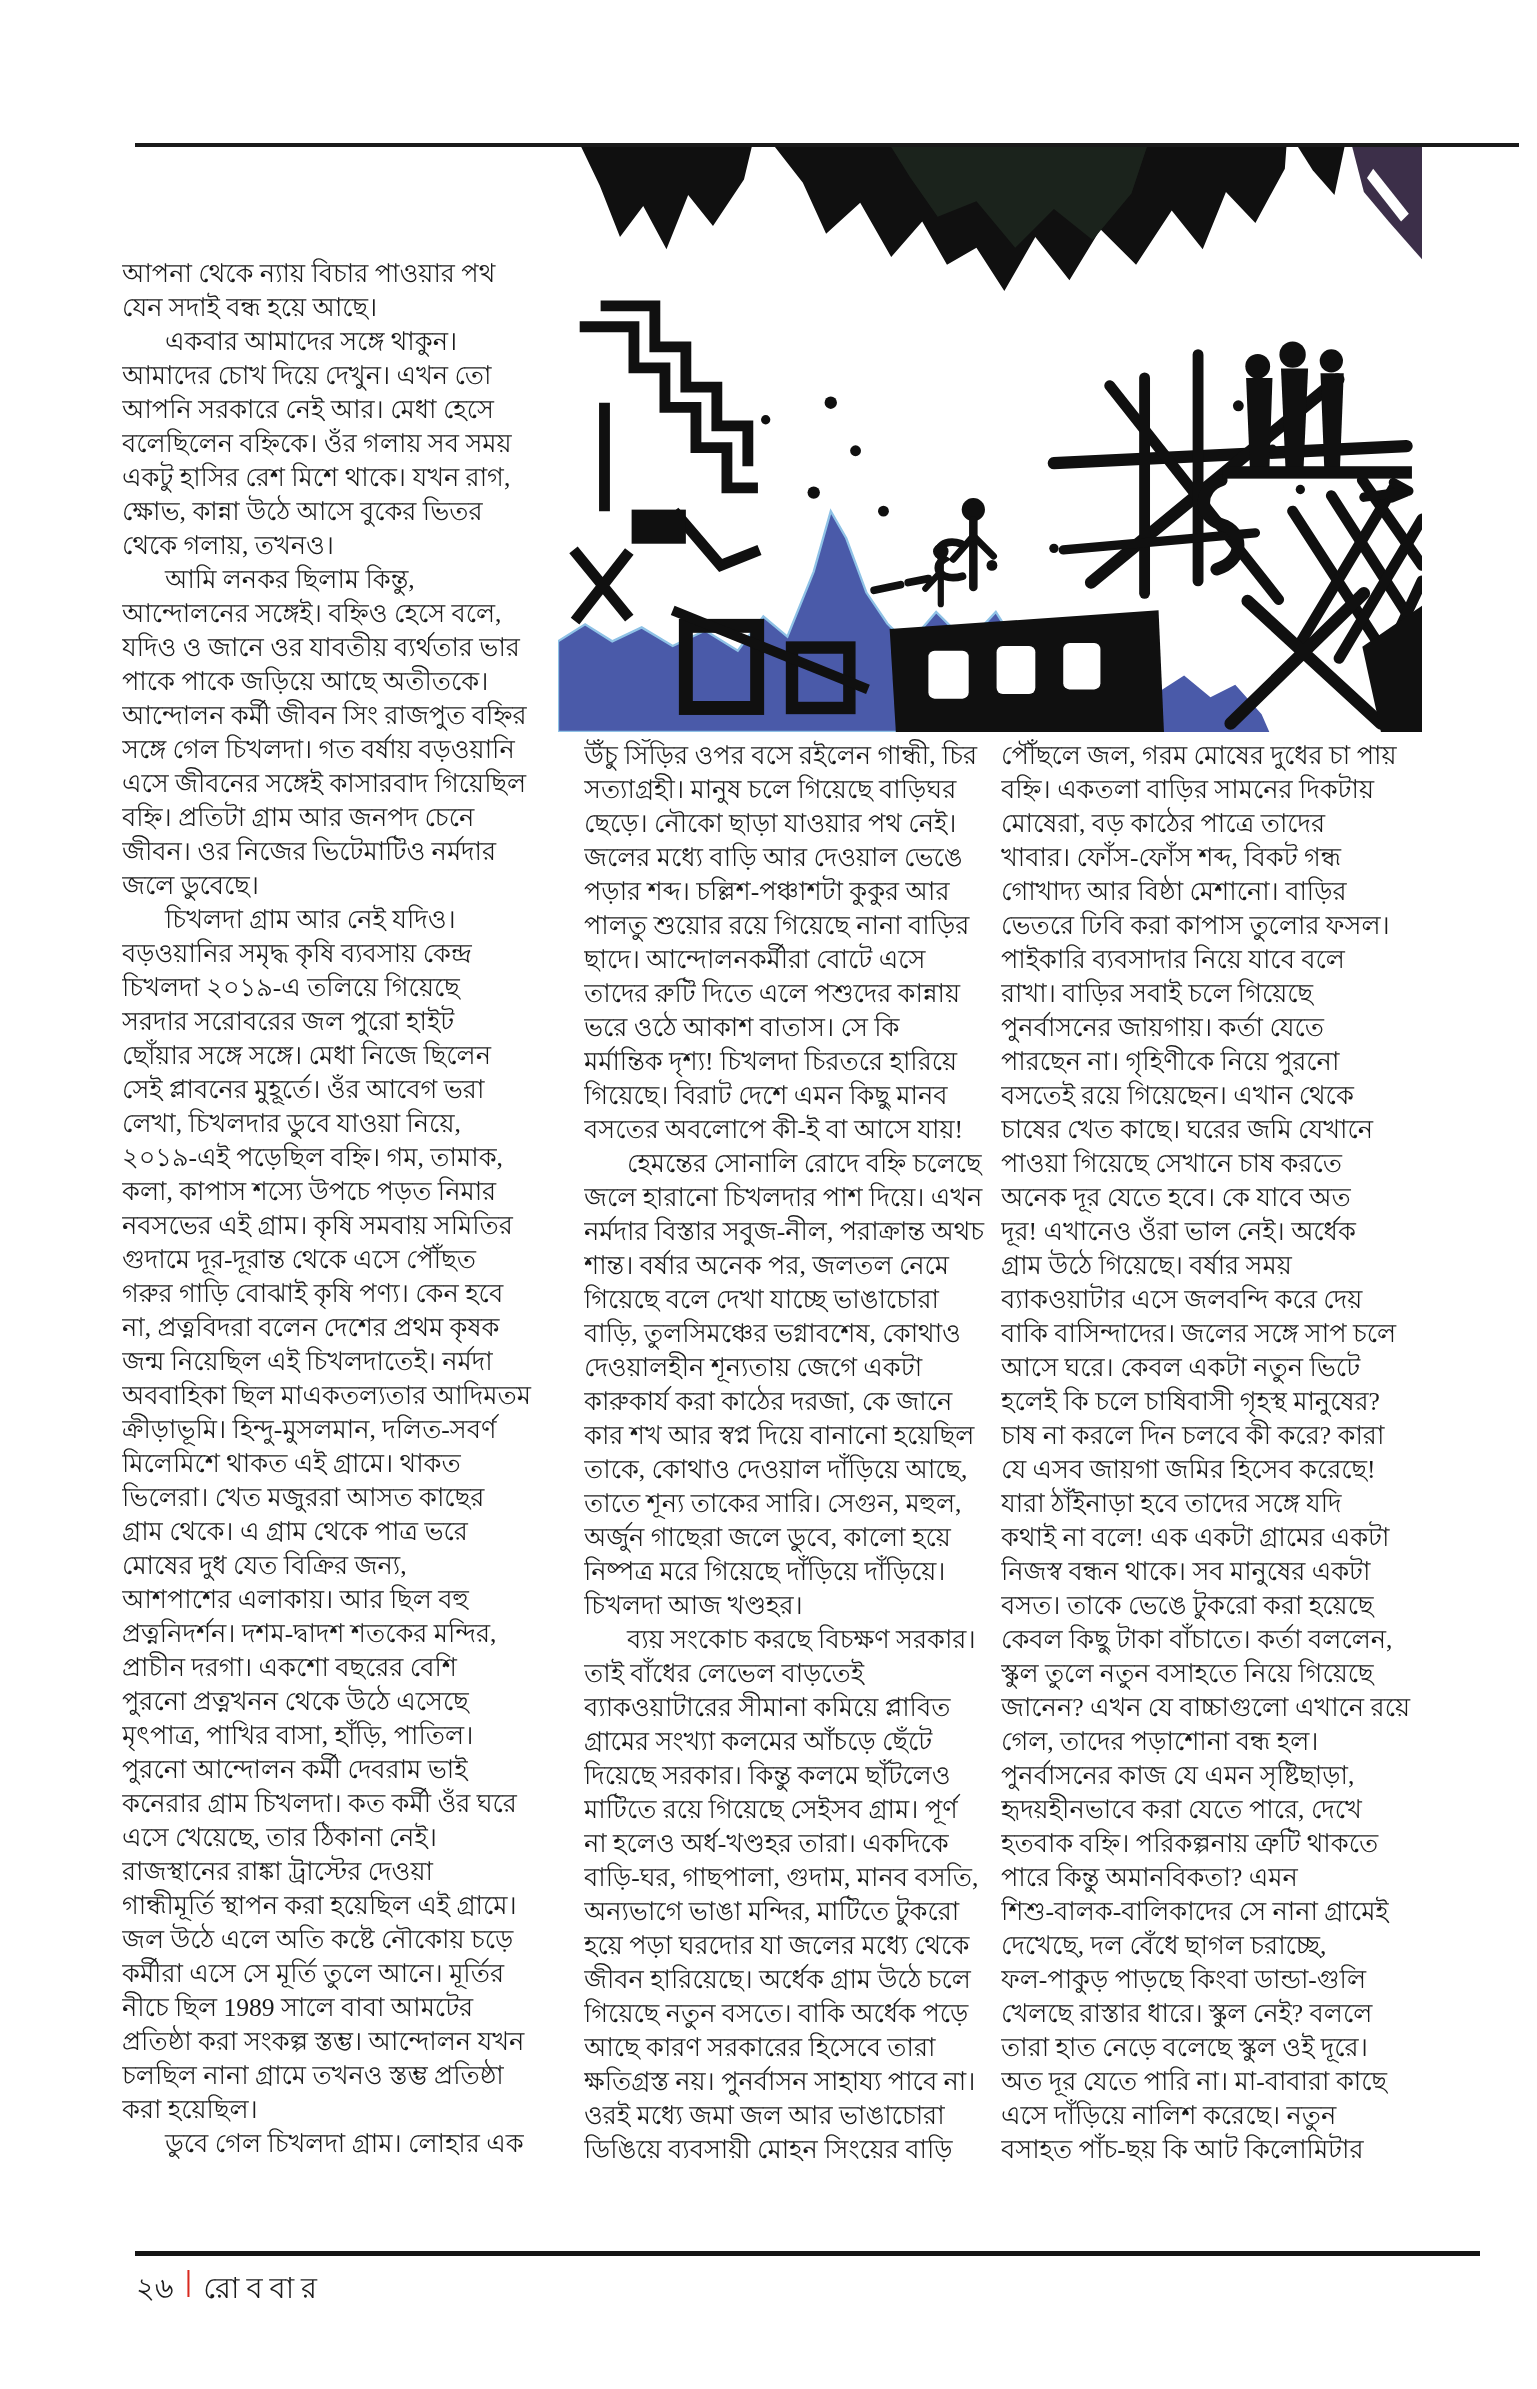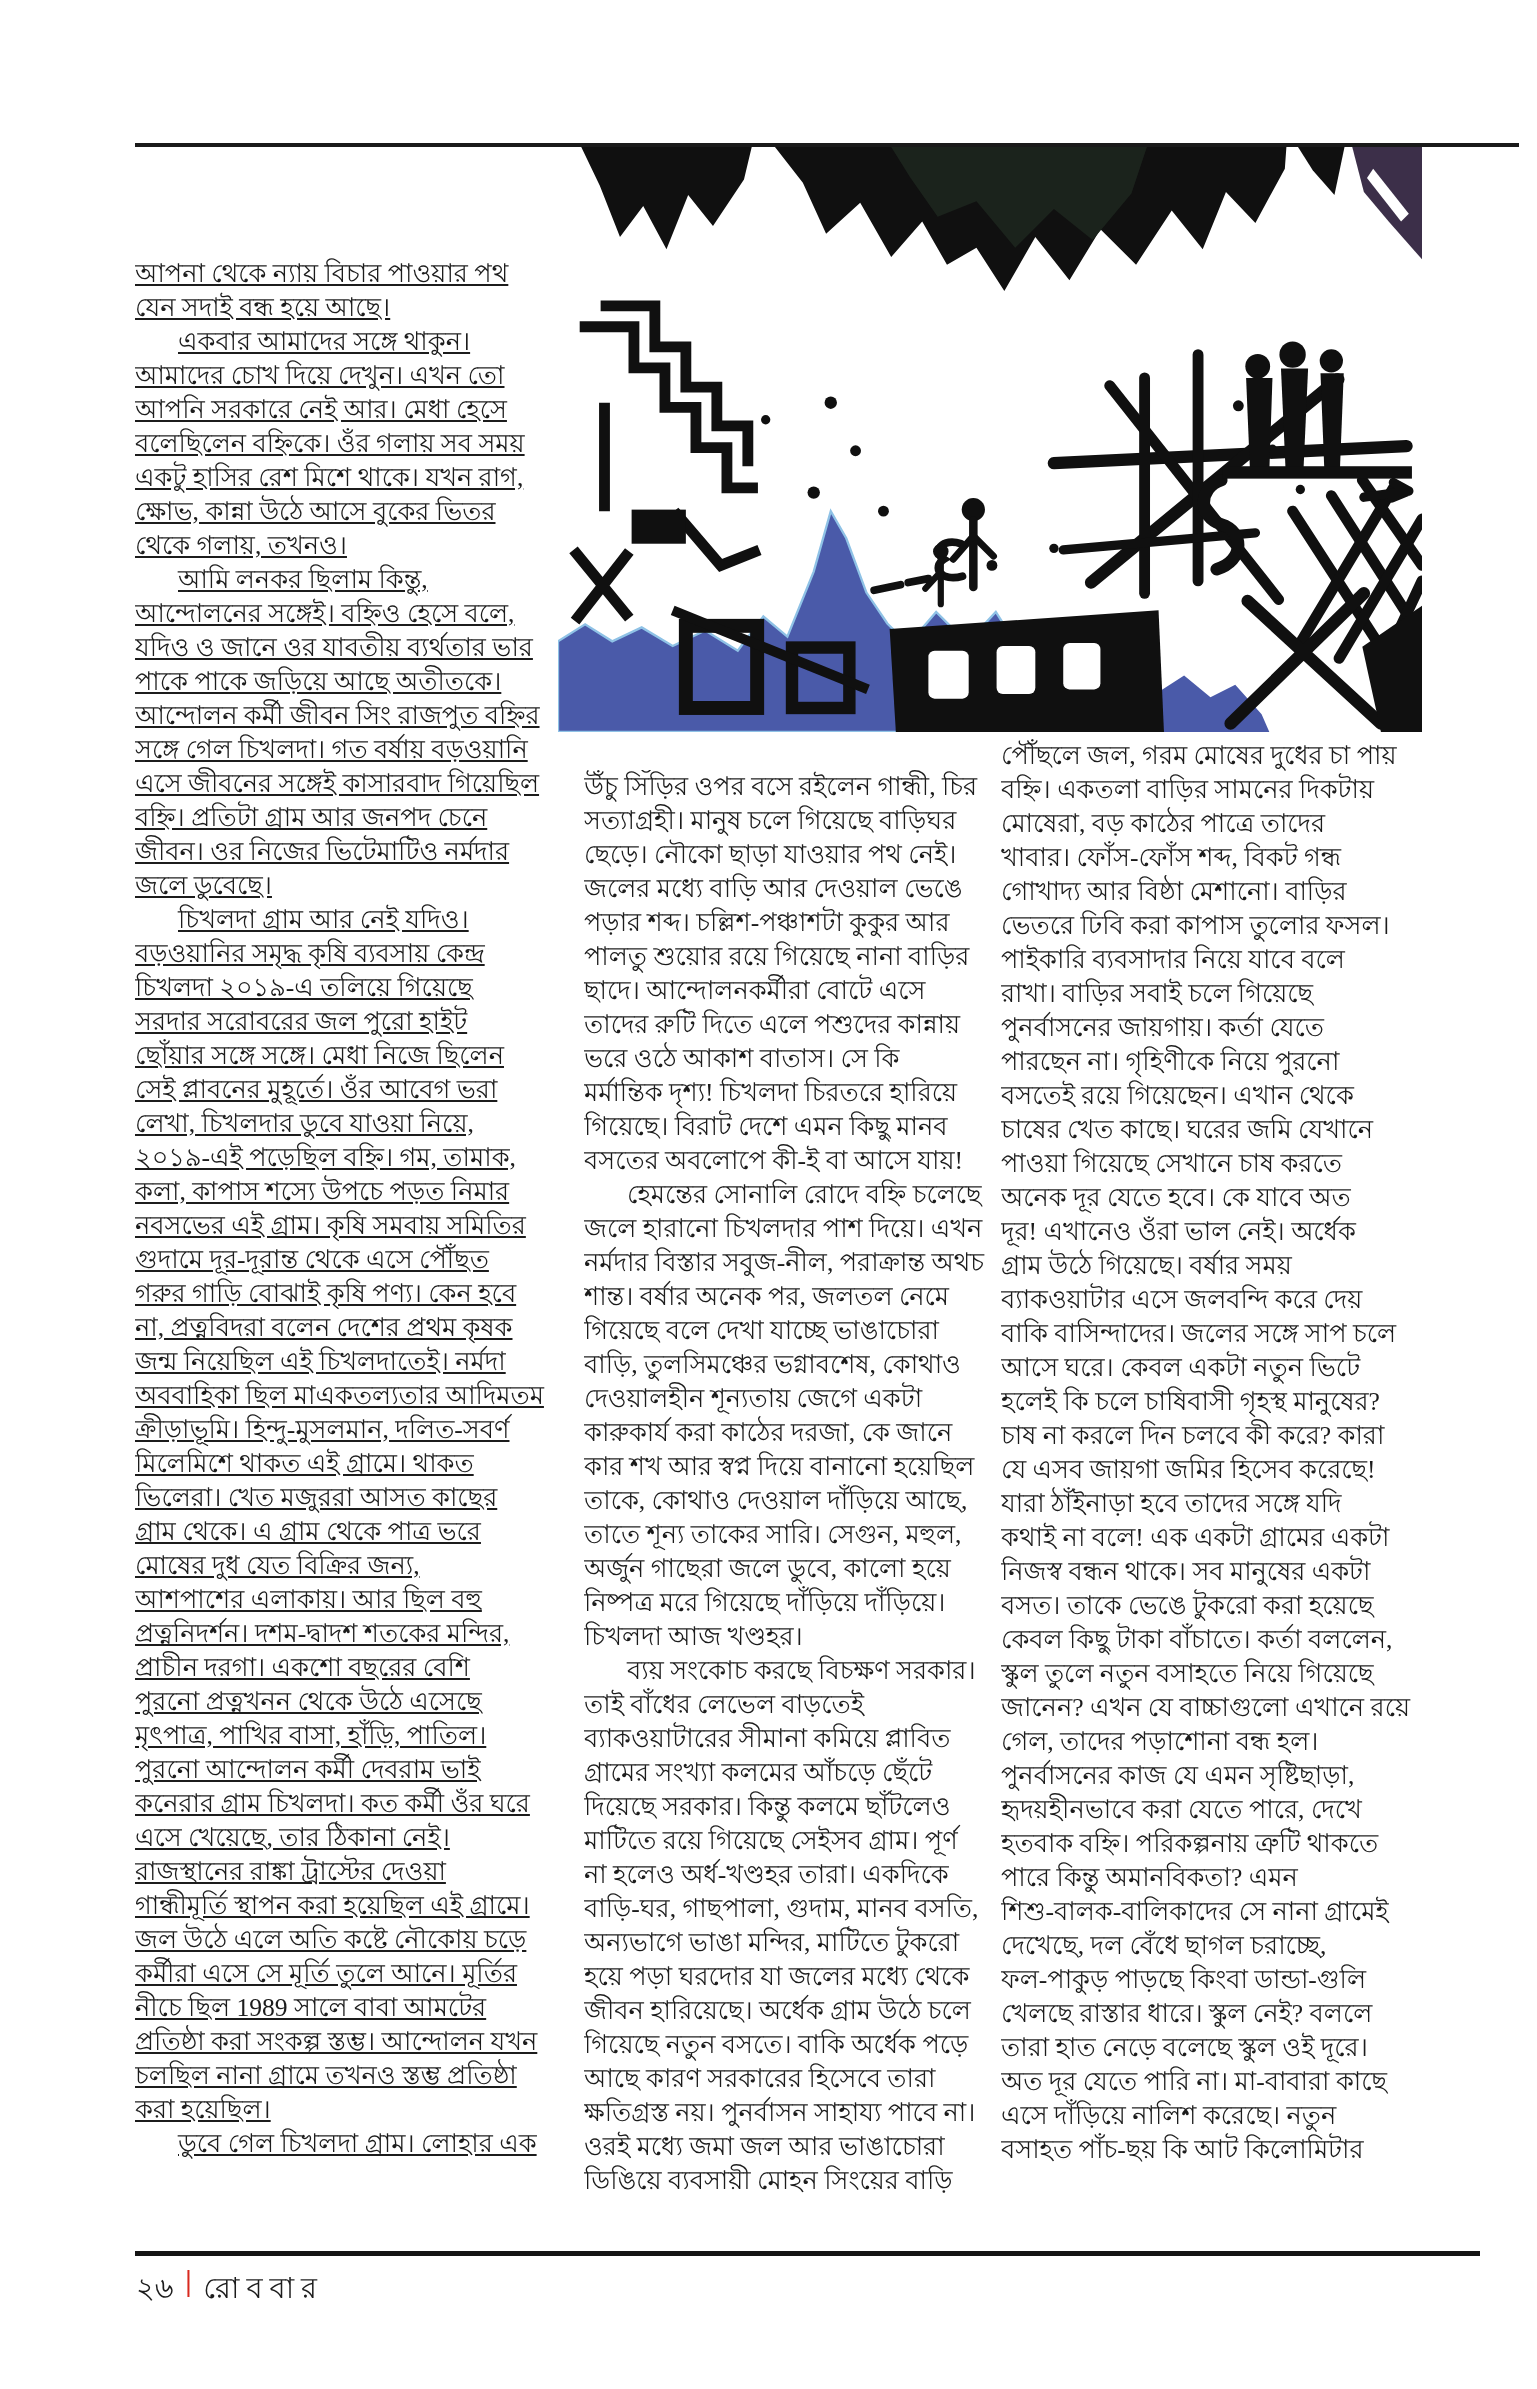--- a/index.html
+++ b/index.html
@@ -5,22 +5,22 @@
   html,body{margin:0;padding:0;background:#e8e8e8;}
   .page{
     position:relative;width:1538px;height:2389px;background:#ffffff;
     font-family:"Liberation Serif","DejaVu Serif",serif;color:#1c1c1c;
     overflow:hidden;margin:0 auto;
   }
   .top-rule{position:absolute;left:135px;top:143px;width:1384px;height:3.9px;background:#1a1a1a;}
   .illustration{position:absolute;left:558px;top:147px;width:864px;height:585px;margin:0;}
   .illustration svg{display:block;width:100%;height:100%;}
   .col{position:absolute;width:428px;font-size:25.6px;line-height:34px;overflow:hidden;}
-  .col-1{left:135px;top:257px;text-decoration:underline;}
-  .col-2{left:584px;top:770px;}
+  .col-1{left:122px;top:257px;}
+  .col-2{left:584px;top:739px;}
   .col-3{left:1001px;top:739px;}
   .line{white-space:nowrap;height:34px;}
   .line.indent{padding-left:43px;}
   .footer-rule{position:absolute;left:135px;top:2251px;width:1345px;height:4.7px;background:#141414;}
   .footer{position:absolute;left:136px;top:2265px;display:flex;align-items:flex-start;gap:11.6px;font-size:29px;}
   .footer .sep{color:#d8291f;font-weight:bold;}
   .footer .brand{letter-spacing:7px;font-family:Liberation Mono, monospace;}
 </style>
 </head>
 <body>

